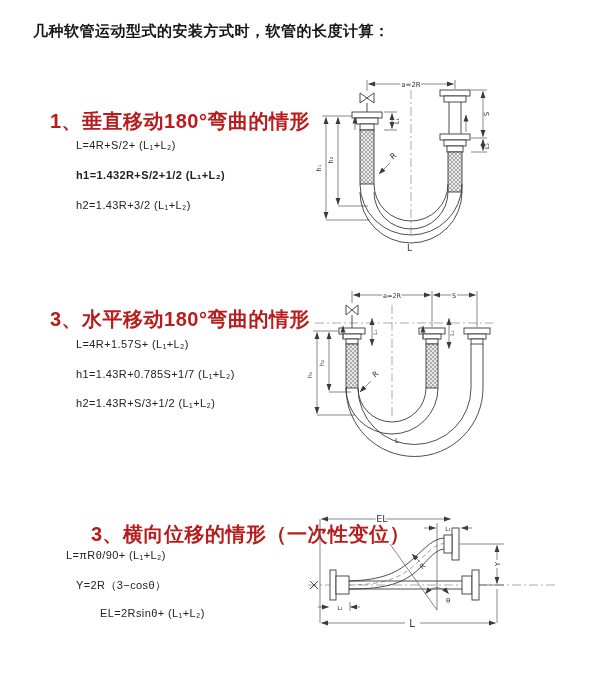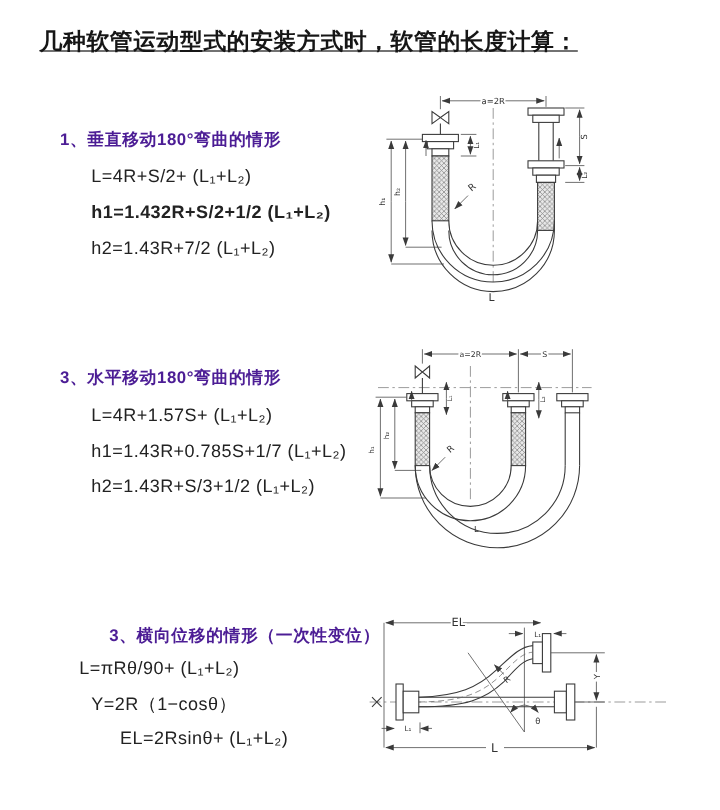--- a/index.html
+++ b/index.html
@@ -1,23 +1,23 @@
 <!DOCTYPE html>
 <html><head>
 <meta charset="utf-8">
 <style>
   html,body{margin:0;padding:0;background:#ffffff;}
   .page{
     position:relative;width:600px;height:675px;background:#ffffff;overflow:hidden;
     font-family:"Liberation Sans","DejaVu Sans",sans-serif;color:#1f1f1f;
   }
   .abs{position:absolute;}
-  .title{font-size:19px;font-weight:bold;letter-spacing:.5px;color:#161616;text-decoration:underline;}
-  .sec-heading{font-size:14px;font-weight:bold;letter-spacing:.5px;color:#4c1d95;}
-  .formula{font-size:15px;letter-spacing:.4px;color:#222;}
+  .title{font-size:15px;font-weight:bold;letter-spacing:.5px;color:#161616;}
+  .sec-heading{font-size:20px;font-weight:bold;letter-spacing:.5px;color:#b91c1c;}
+  .formula{font-size:11px;letter-spacing:.4px;color:#222;}
   svg text{font-family:"DejaVu Sans","Liberation Sans",sans-serif;fill:#333;}
   .dl{paint-order:stroke;stroke:#ffffff;stroke-width:3px;fill:#333;}
   .thin{stroke:#555;stroke-width:.7;fill:none;}
   .draw{stroke:#3a3a3a;stroke-width:.9;fill:none;}
   .fit{stroke:#3a3a3a;stroke-width:.9;fill:#ffffff;}
   .cl{stroke:#888;stroke-width:.7;fill:none;stroke-dasharray:9 3 2 3;}
   .dash{stroke:#666;stroke-width:.6;fill:none;stroke-dasharray:5 3;}
 </style>
 </head>
 <body>
@@ -35,21 +35,21 @@
       </pattern>
     </defs>
   </svg>
 
   <div class="abs title" style="left:33px;top:22px;">几种软管运动型式的安装方式时，软管的长度计算：</div>
 
   <div>
     <div class="abs sec-heading" style="left:50px;top:108px;">1、垂直移动180°弯曲的情形</div>
     <div class="abs formula" style="left:76px;top:139px;">L=4R+S/2+ (L₁+L₂)</div>
     <div class="abs formula" style="left:76px;top:169px;font-weight:bold;">h1=1.432R+S/2+1/2 (L₁+L₂)</div>
-    <div class="abs formula" style="left:76px;top:199px;">h2=1.43R+7/2 (L₁+L₂)</div>
+    <div class="abs formula" style="left:76px;top:199px;">h2=1.43R+3/2 (L₁+L₂)</div>
   </div>
 
   <svg class="abs" style="left:310px;top:68px;" width="280" height="190" viewBox="0 0 280 190">
     <line class="cl" x1="101" y1="22" x2="101" y2="168"></line>
 
     <g>
       <line class="thin" x1="101" y1="16" x2="58.5" y2="16" marker-end="url(#ah)"></line>
       <line class="thin" x1="101" y1="16" x2="143.5" y2="16" marker-end="url(#ah)"></line>
       <line class="thin" x1="57" y1="12" x2="57" y2="23"></line>
       <line class="thin" x1="145" y1="12" x2="145" y2="21"></line>
@@ -227,21 +227,21 @@
       <text font-size="7.5" transform="rotate(-40 74 93)" x="74" y="93" text-anchor="middle">R</text>
       <line class="thin" x1="68" y1="98" x2="57" y2="109" marker-end="url(#ah)"></line>
     </g>
 
     <text x="92" y="160" font-size="7" fill="#555">L</text>
   </svg>
 
   <div>
     <div class="abs sec-heading" style="left:50px;top:521px;margin-left:41px;">3、横向位移的情形（一次性变位）</div>
     <div class="abs formula" style="left:66px;top:549px;">L=πRθ/90+ (L₁+L₂)</div>
-    <div class="abs formula" style="left:76px;top:578px;">Y=2R（1−cosθ）</div>
+    <div class="abs formula" style="left:76px;top:578px;">Y=2R（3−cosθ）</div>
     <div class="abs formula" style="left:76px;top:607px;margin-left:24px;">EL=2Rsinθ+ (L₁+L₂)</div>
   </div>
 
   <svg class="abs" style="left:300px;top:490px;" width="300" height="155" viewBox="0 0 300 155">
     <line class="cl" x1="8" y1="95" x2="258" y2="95"></line>
     <g>
       <line class="draw" x1="10" y1="91" x2="18" y2="99"></line>
       <line class="draw" x1="10" y1="99" x2="18" y2="91"></line>
     </g>
 

